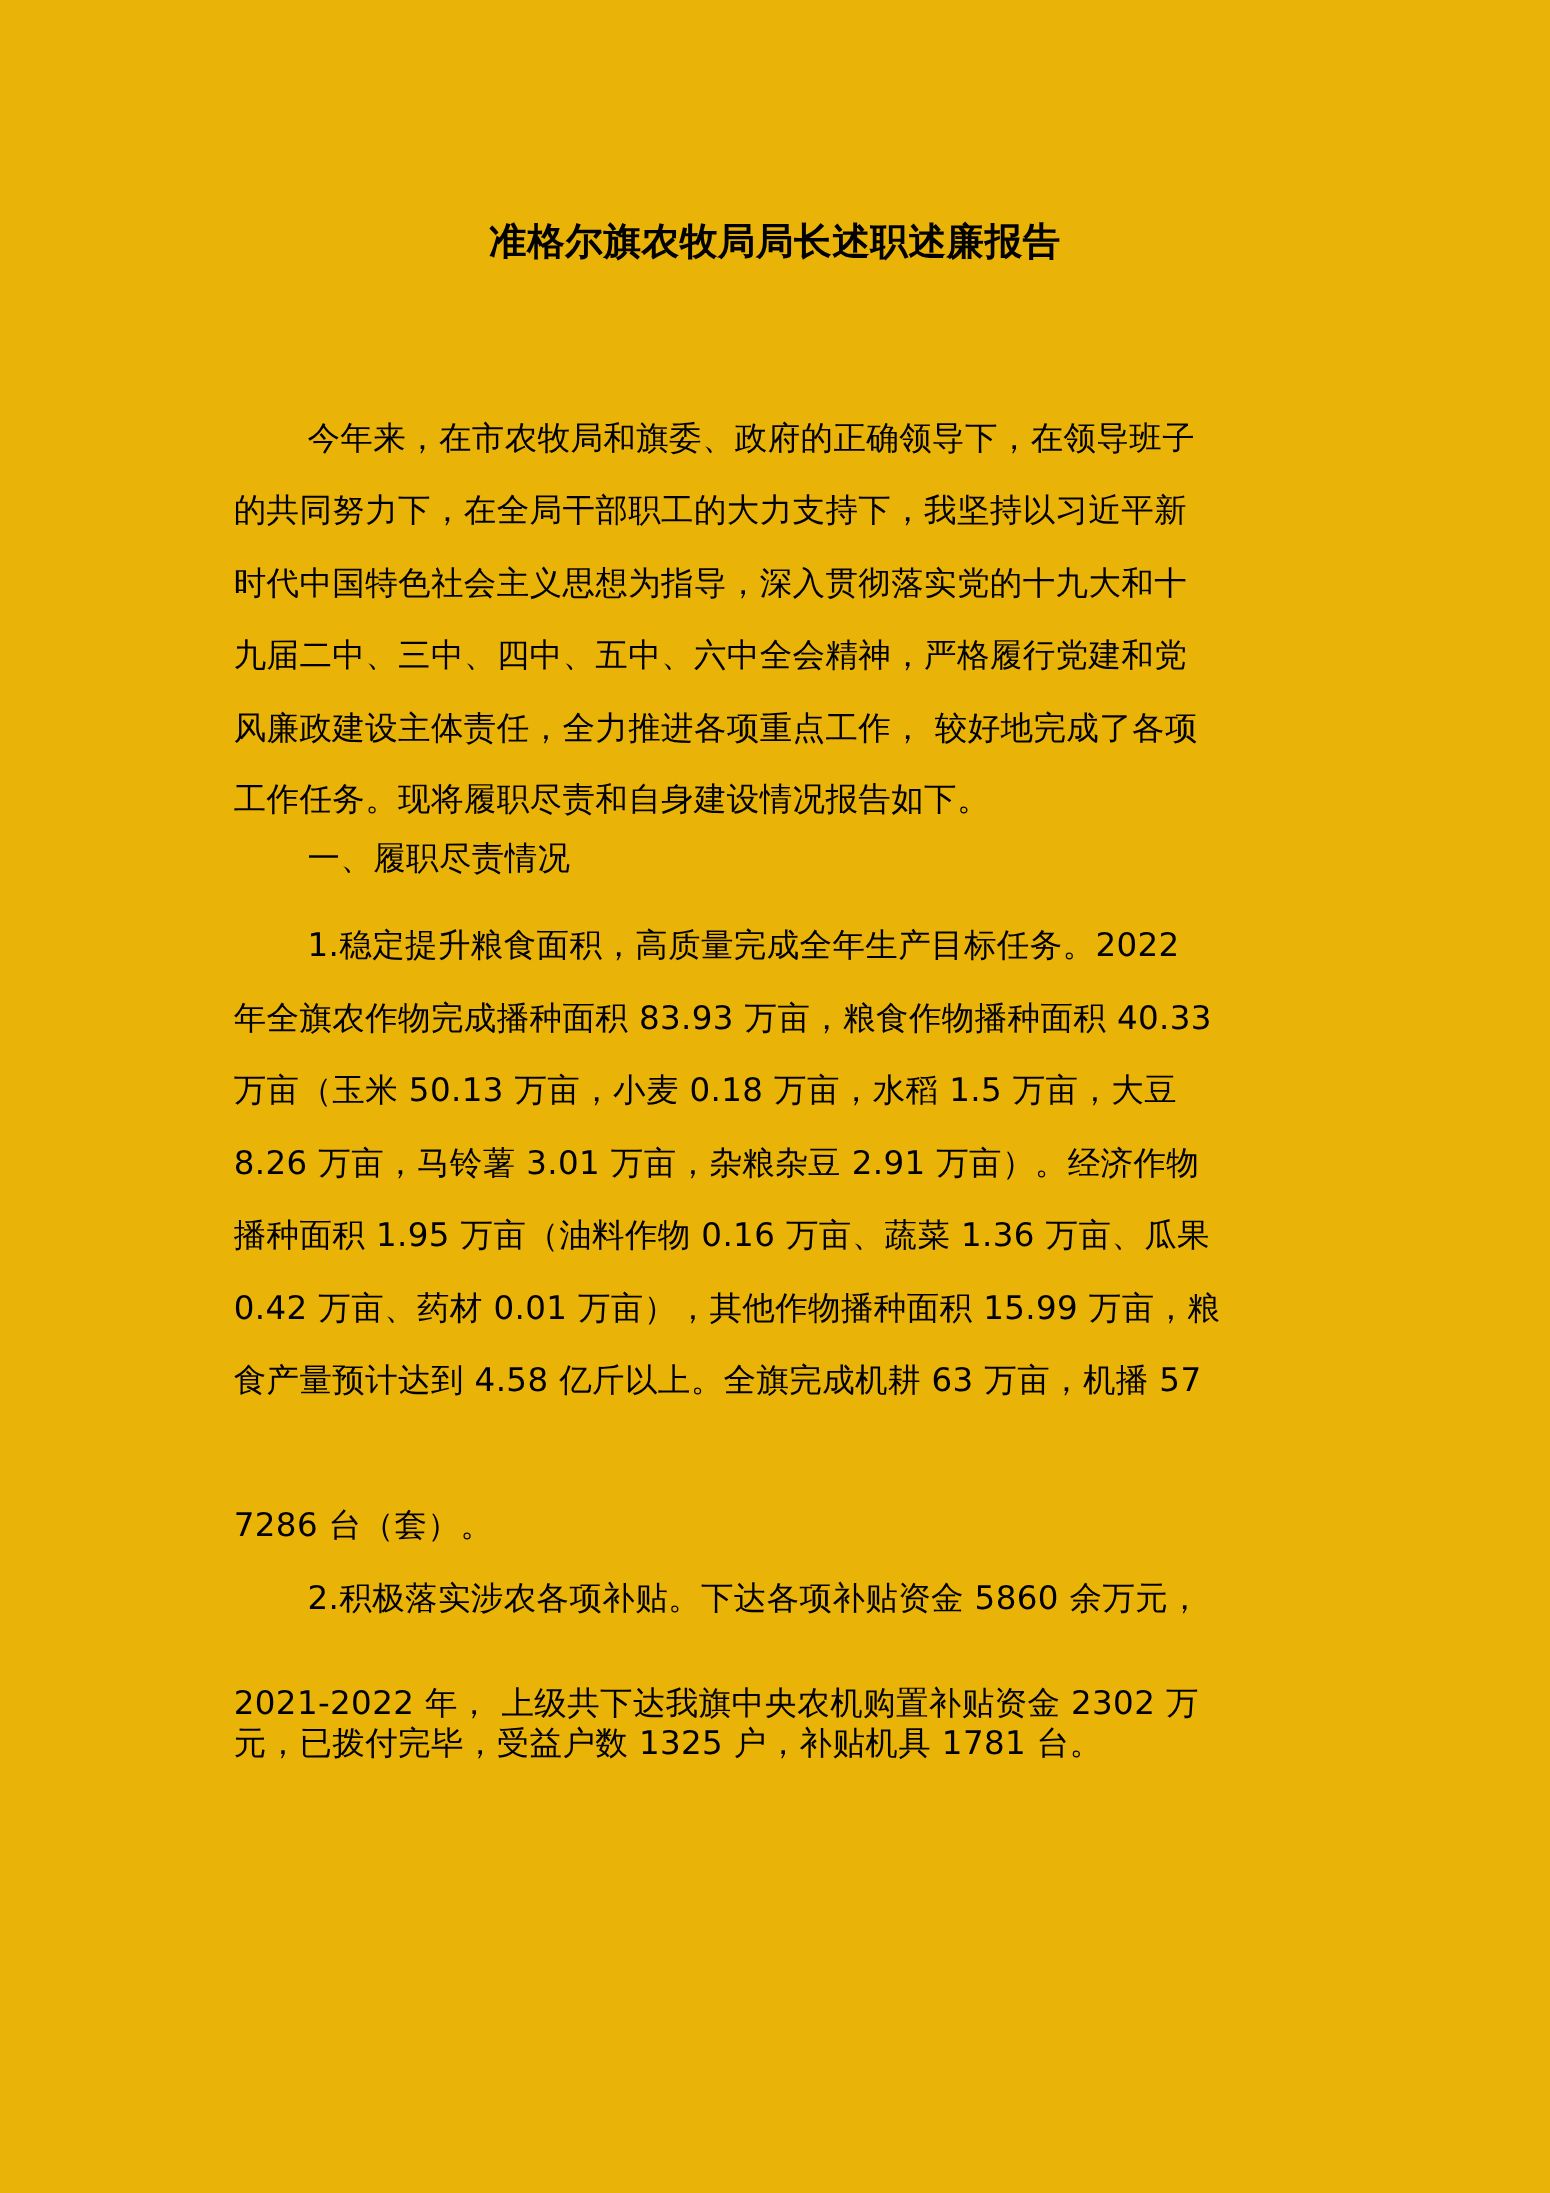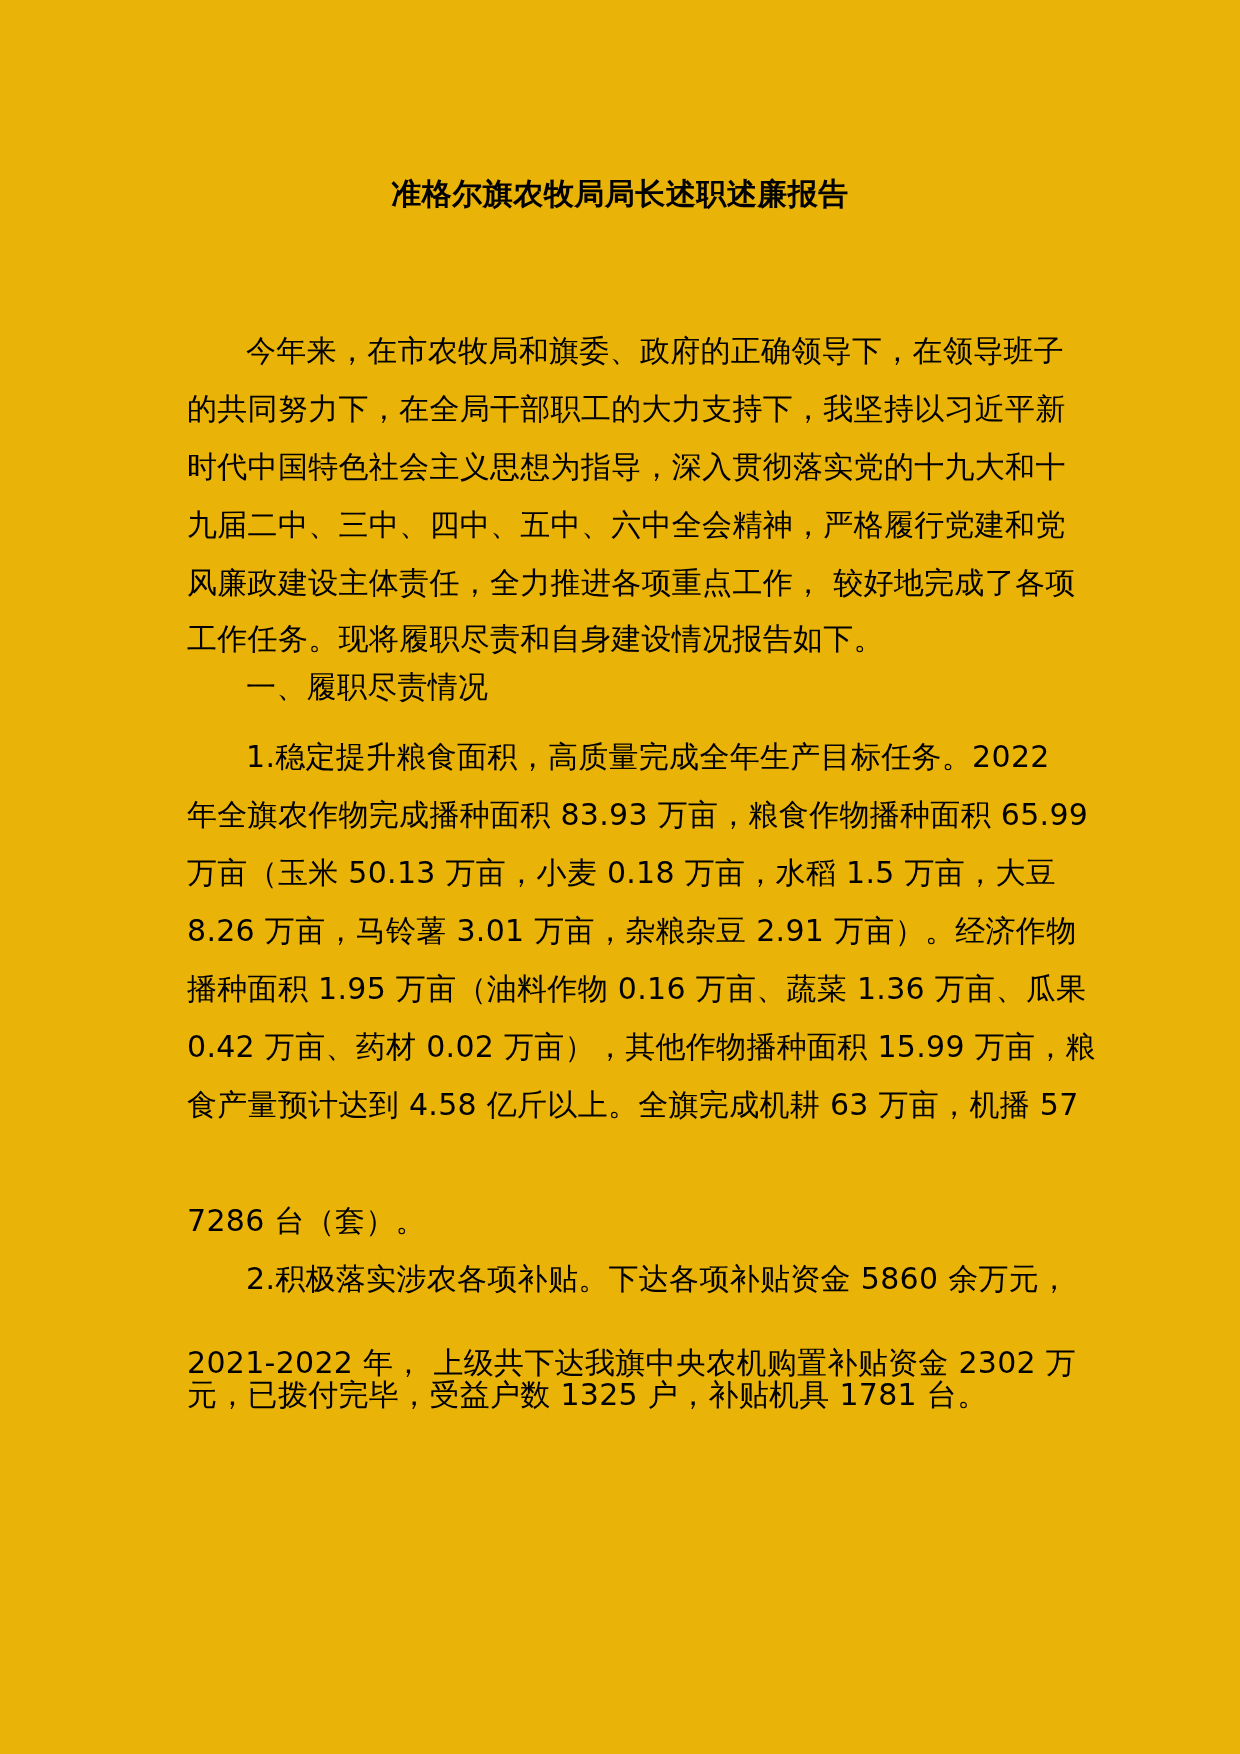--- a/index.html
+++ b/index.html
@@ -30,21 +30,21 @@
       text-align: center;
       font-size: 30px;
       font-weight: bold;
       letter-spacing: 0.5px;
       line-height: 40px;
       white-space: nowrap;
     }
     .line {
       position: absolute;
       left: 187px;
-      font-size: 30px;
+      font-size: 26px;
       line-height: 34px;
       white-space: nowrap;
       letter-spacing: 0.3px;
     }
     .indent { left: 246px; }
   </style>
 </head>
 <body>
 
 <div class="page">
@@ -53,24 +53,24 @@
   <div class="line indent" style="top:334px;">今年来，在市农牧局和旗委、政府的正确领导下，在领导班子</div>
   <div class="line" style="top:392px;">的共同努力下，在全局干部职工的大力支持下，我坚持以习近平新</div>
   <div class="line" style="top:450px;">时代中国特色社会主义思想为指导，深入贯彻落实党的十九大和十</div>
   <div class="line" style="top:508px;">九届二中、三中、四中、五中、六中全会精神，严格履行党建和党</div>
   <div class="line" style="top:566px;">风廉政建设主体责任，全力推进各项重点工作， 较好地完成了各项</div>
   <div class="line" style="top:624px;font-family:Liberation Mono, monospace;">工作任务。现将履职尽责和自身建设情况报告如下。</div>
 
   <div class="line indent" style="top:670px;">一、履职尽责情况</div>
 
   <div class="line indent" style="top:740px;">1.稳定提升粮食面积，高质量完成全年生产目标任务。2022</div>
-  <div class="line" style="top:798px;">年全旗农作物完成播种面积 83.93 万亩，粮食作物播种面积 65.99</div>
+  <div class="line" style="top:798px;">年全旗农作物完成播种面积 83.93 万亩，粮食作物播种面积 40.33</div>
   <div class="line" style="top:856px;">万亩（玉米 50.13 万亩，小麦 0.18 万亩，水稻 1.5 万亩，大豆</div>
   <div class="line" style="top:914px;">8.26 万亩，马铃薯 3.01 万亩，杂粮杂豆 2.91 万亩）。经济作物</div>
   <div class="line" style="top:972px;">播种面积 1.95 万亩（油料作物 0.16 万亩、蔬菜 1.36 万亩、瓜果</div>
-  <div class="line" style="top:1030px;">0.42 万亩、药材 0.02 万亩），其他作物播种面积 15.99 万亩，粮</div>
+  <div class="line" style="top:1030px;">0.42 万亩、药材 0.01 万亩），其他作物播种面积 15.99 万亩，粮</div>
   <div class="line" style="top:1088px;">食产量预计达到 4.58 亿斤以上。全旗完成机耕 63 万亩，机播 57</div>
   <div class="line" style="top:1204px;">7286 台（套）。</div>
 
   <div class="line indent" style="top:1262px;">2.积极落实涉农各项补贴。下达各项补贴资金 5860 余万元，</div>
   <div class="line" style="top:1320px;margin-top:26px;">2021-2022 年， 上级共下达我旗中央农机购置补贴资金 2302 万</div>
   <div class="line" style="top:1378px;">元，已拨付完毕，受益户数 1325 户，补贴机具 1781 台。</div>
 </div>
 
 </body></html>

